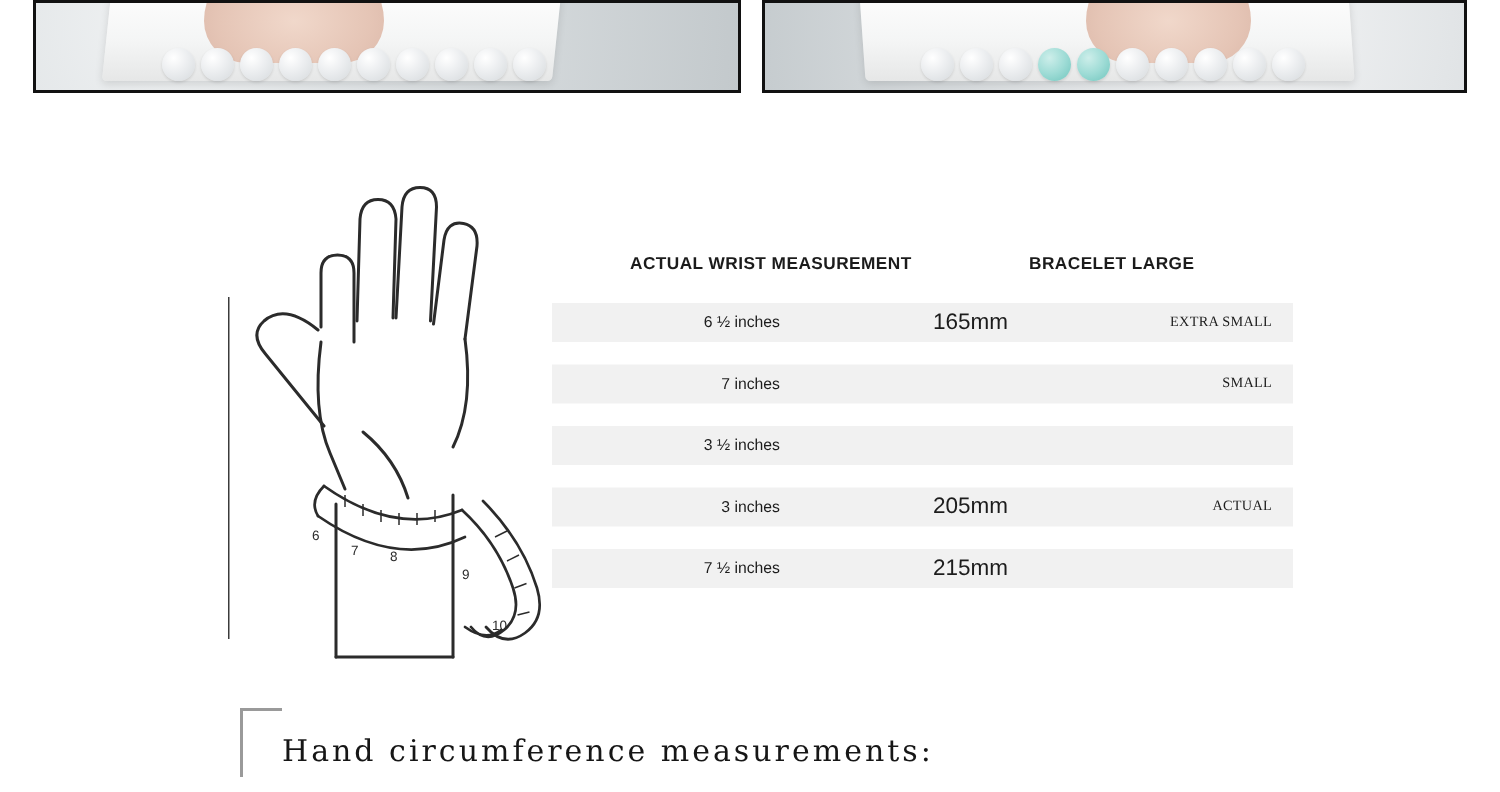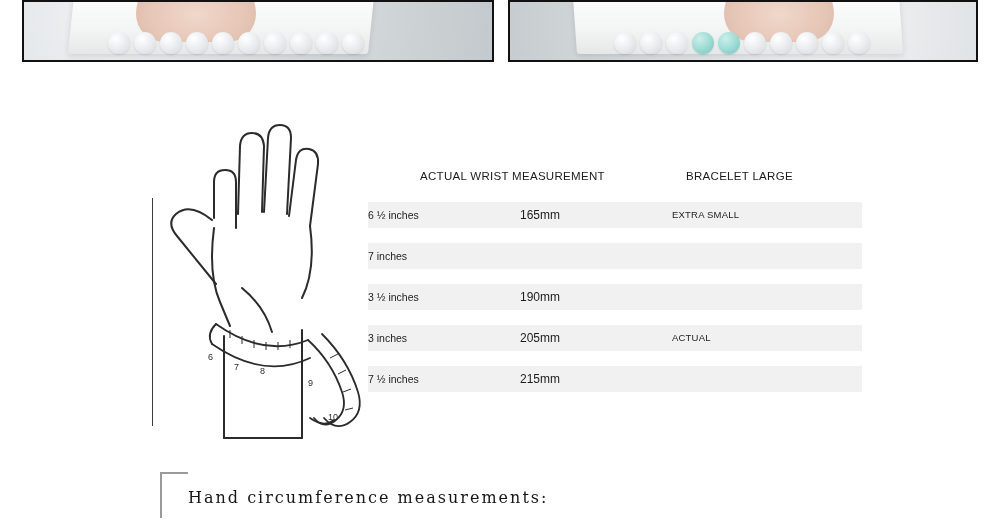--- a/index.html
+++ b/index.html
@@ -122,21 +122,21 @@
   }
   .tbl-head {
     position: relative;
     height: 42px;
   }
   .tbl-head .h1,
   .tbl-head .h2 {
     position: absolute;
     top: 10px;
     font-size: 11.5px;
-    font-weight: normal;
+    font-weight: bold;
     letter-spacing: 0.3px;
     color: #1b1b1b;
   }
   .tbl-head .h1 { left: 52px; }
   .tbl-head .h2 { left: 318px; }
 
   .divider {
     position: absolute;
     left: 152px;
     top: 118px;
@@ -151,26 +151,26 @@
     margin-bottom: 15px;
     background: #f1f1f1;
   }
   .row .c-in,
   .row .c-mm,
   .row .c-sz {
     position: absolute;
     top: 0;
     height: 26px;
     line-height: 26px;
-    text-align: left;
+    text-align: right;
     color: #1c1c1c;
   }
   .row .c-in { left: 0;   width: 152px; font-size: 10.5px; }
-  .row .c-mm { left: 152px; width: 152px; font-size: 12px; }
-  .row .c-sz { left: 304px; width: 190px; font-size: 9.5px; letter-spacing: 0.2px; }
+  .row .c-mm { left: 152px; width: 152px; font-size: 15px; }
+  .row .c-sz { left: 290px; width: 190px; font-size: 9.5px; letter-spacing: 0.2px; font-family: Liberation Serif, serif; }
 
   
   .caption {
     position: absolute;
     left: 160px;
     top: 468px;
     width: 700px;
     height: 56px;
   }
   .cap-bracket {
@@ -180,21 +180,21 @@
     width: 26px;
     height: 44px;
     border-left: 2px solid #9a9a9a;
     border-top: 2px solid #9a9a9a;
   }
   .cap-text {
     position: absolute;
     left: 28px;
     top: 20px;
     font-family: "DejaVu Serif", serif;
-    font-size: 16px;
+    font-size: 20px;
     letter-spacing: 2px;
     color: #161616;
     white-space: nowrap;
   }
 </style>
 </head>
 <body>
 
 <div class="photo-strip">
 
@@ -303,25 +303,25 @@
     </div>
 
     <div class="row">
       <div class="c-in">6 ½ inches</div>
       <div class="c-mm">165mm</div>
       <div class="c-sz">EXTRA SMALL</div>
     </div>
 
     <div class="row">
       <div class="c-in">7 inches</div>
+      <div class="c-sz">SMALL</div>
     </div>
 
     <div class="row">
       <div class="c-in">3 ½ inches</div>
-      <div class="c-mm">190mm</div>
     </div>
 
     <div class="row">
       <div class="c-in">3 inches</div>
       <div class="c-mm">205mm</div>
       <div class="c-sz">ACTUAL</div>
     </div>
 
     <div class="row">
       <div class="c-in">7 ½ inches</div>

